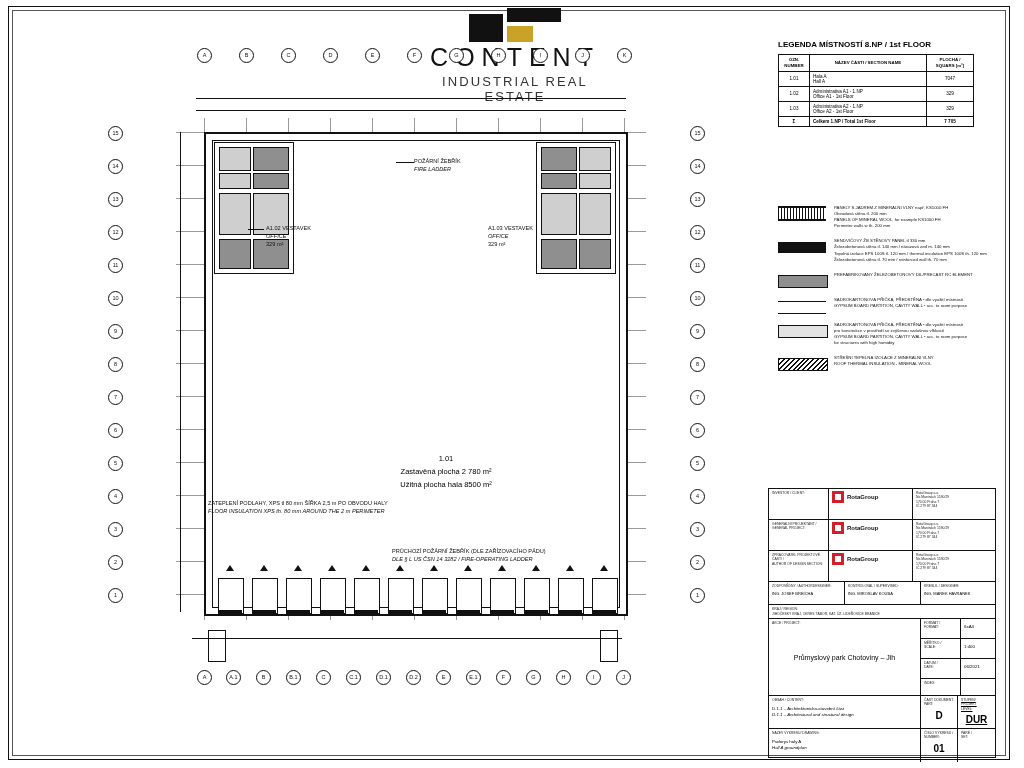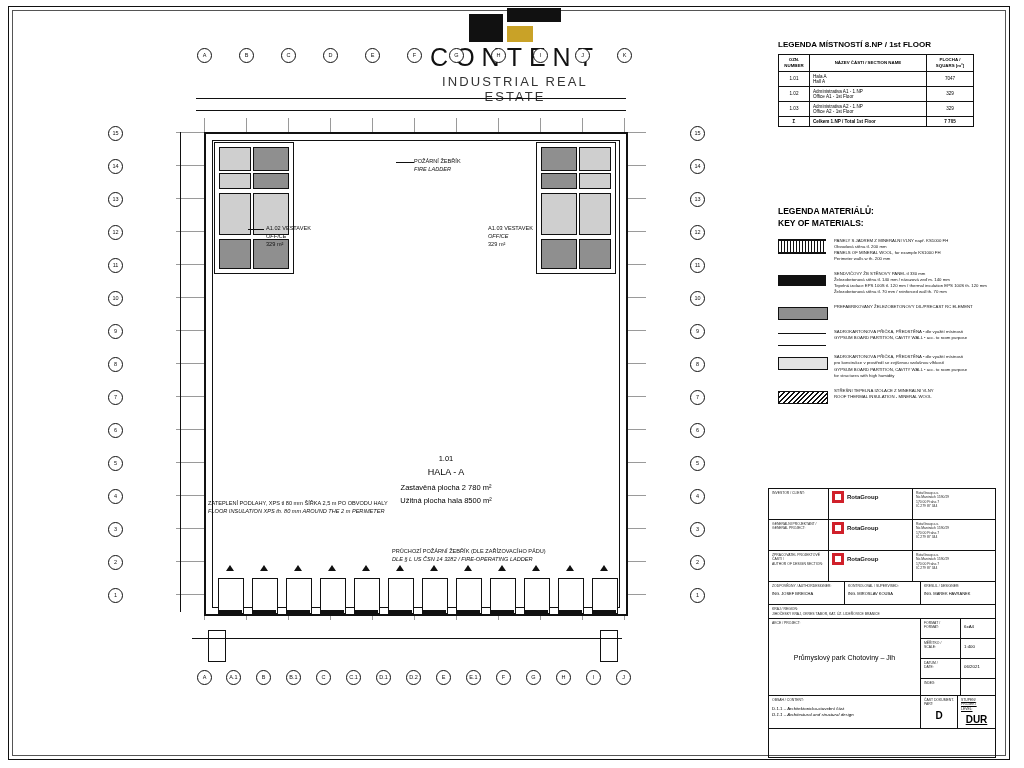--- a/index.html
+++ b/index.html
@@ -275,21 +275,20 @@
     <div class="lbl" style="left:392px;top:171px;">329 m²</div>
 
     <div class="lbl" style="left:112px;top:430px;">ZATEPLENÍ PODLAHY, XPS tl 80 mm ŠÍŘKA 2,5 m PO OBVODU HALY</div>
     <div class="lbl it" style="left:112px;top:438px;">FLOOR INSULATION XPS th. 80 mm AROUND THE 2 m PERIMETER</div>
 
     <div class="lbl" style="left:296px;top:478px;">PRŮCHOZÍ POŽÁRNÍ ŽEBŘÍK (DLE ZAŘÍZOVACÍHO PÁDU)</div>
     <div class="lbl it" style="left:296px;top:486px;">DLE § L US ČSN 14 3282 / FIRE-OPERATING LADDER</div>
 
     <div class="hall-title">
       <div class="t1">1.01</div>
-      <div class="t2">HALA - A</div>
       <div class="t1">Zastavěná plocha 2 780 m²</div>
       <div class="t1">Užitná plocha hala 8500 m²</div>
     </div>
   </div>
 
   <div class="legend1">
     <div class="legend-h">LEGENDA MÍSTNOSTÍ 8.NP / 1st FLOOR</div>
     <table class="rooms">
       <thead>
         <tr>
@@ -326,24 +325,20 @@
         <tr class="sum">
           <td class="c">Σ</td>
           <td>Celkem 1.NP / Total 1st Floor</td>
           <td class="c">7 705</td>
         </tr>
       </tbody>
     </table>
   </div>
 
   <div class="legend2">
-    <div class="ttl">
-      <div>LEGENDA MATERIÁLŮ:</div>
-      <div>KEY OF MATERIALS:</div>
-    </div>
 
     <div class="mat">
       <div class="sw sw-a"></div>
       <div class="tx">
         <div>PANELY S JÁDREM Z MINERÁLNÍ VLNY např. KS1000 FH</div>
         <div>Obvodová stěna tl. 200 mm</div>
         <div>PANELS OF MINERAL WOOL, for example KS1000 FH</div>
         <div>Perimeter walls w th. 200 mm</div>
       </div>
     </div>
@@ -528,15 +523,32 @@
 PART:</div>
         <div class="big" style="margin-top:3px;">D</div>
       </div>
       <div class="tb-cell" style="left:189px;width:37px;text-decoration:underline;">
         <div class="cap" style="white-space:pre-line;">STUPEŇ/ PROJEKT
 LEVEL:</div>
         <div class="big" style="margin-top:3px;">DUR</div>
       </div>
     </div>
 
+    <div class="tb-row" style="height:33px;border-bottom:none;">
+      <div class="tb-cell" style="left:0;width:152px;">
+        <div class="cap">NÁZEV VÝKRESU/ DRAWING:</div>
+        <div class="val" style="margin-top:4px;">Půdorys haly A</div>
+        <div class="val" style="font-style:italic;">Hall A groundplan</div>
+      </div>
+      <div class="tb-cell" style="left:152px;width:37px;">
+        <div class="cap" style="white-space:pre-line;">ČÍSLO VÝKRESU /
+NUMBER:</div>
+        <div class="big" style="margin-top:3px;">01</div>
+      </div>
+      <div class="tb-cell" style="left:189px;width:37px;">
+        <div class="cap" style="white-space:pre-line;">PARÉ /
+SET:</div>
+        <div class="big" style="margin-top:3px;"></div>
+      </div>
+    </div>
 
   </div>
 </div>
 
 </body></html>

